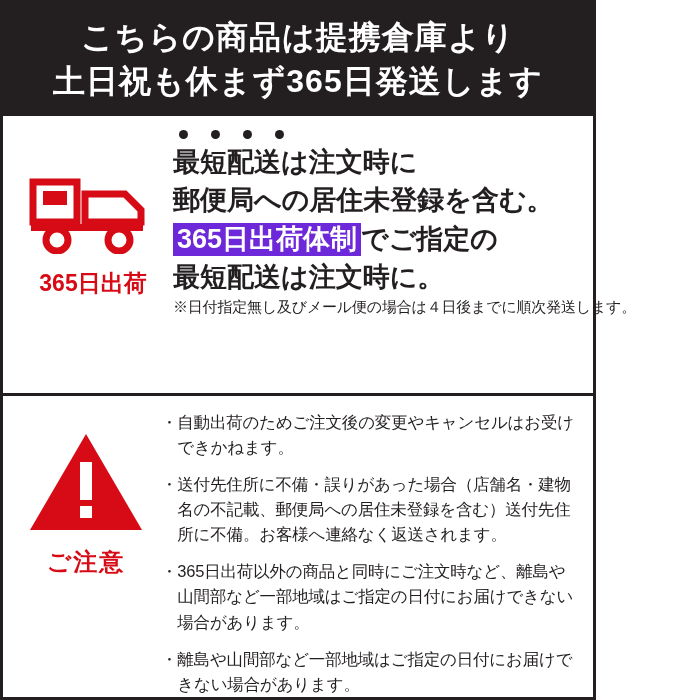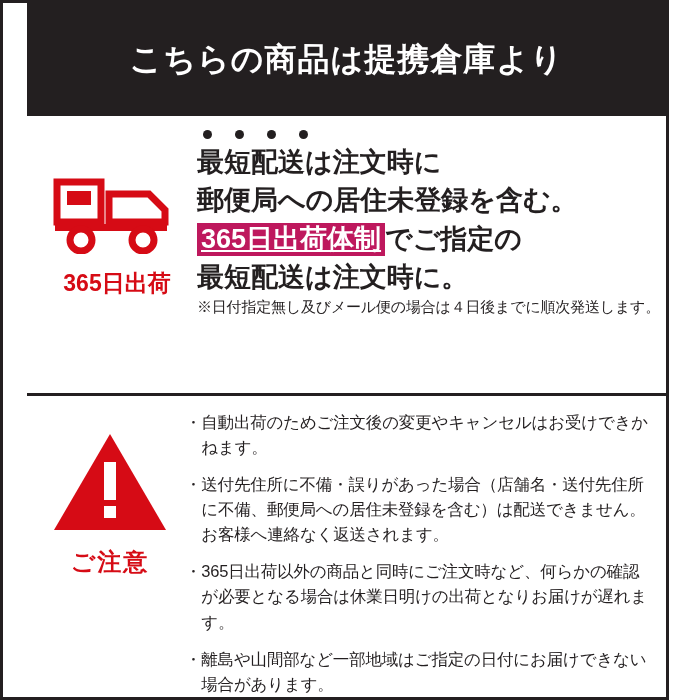--- a/index.html
+++ b/index.html
@@ -8,28 +8,27 @@
   }
   body {
     width: 700px;
     height: 700px;
     background: #ffffff;
     font-family: "Liberation Sans", sans-serif;
     overflow: hidden;
   }
   .banner {
     position: relative;
-    width: 669px;
+    width: 596px;
     height: 700px;
     box-sizing: border-box;
     border: 3px solid #231f20;
     background: #ffffff;
     display: flex;
     flex-direction: column;
-    padding-left: 24px;
   }
   
   .header {
     background: #231f20;
     color: #ffffff;
     height: 113px;
     flex: 0 0 113px;
     display: flex;
     flex-direction: column;
     align-items: center;
@@ -91,24 +90,23 @@
   }
   .mid-line {
     font-size: 27px;
     font-weight: bold;
     color: #231f20;
     line-height: 1.42;
     white-space: nowrap;
     letter-spacing: 0px;
   }
   .hl {
-    background: #be185d;
+    background: #6d28d9;
     color: #ffffff;
     padding: 1px 4px 2px 4px;
-    text-decoration: underline;
   }
   .note {
     font-size: 15px;
     color: #231f20;
     line-height: 1.4;
     letter-spacing: -0.2px;
     white-space: nowrap;
   }
   
   .bottom {
@@ -153,20 +151,21 @@
     flex: 1 1 auto;
   }
 </style>
 </head>
 <body>
 
 <div class="banner">
 
   <div class="header">
     <div class="header-line">こちらの商品は提携倉庫より</div>
+    <div class="header-line">土日祝も休まず365日発送します</div>
   </div>
 
   <div class="mid">
     <div class="truck-col">
       <span class="truck-svg">
         <svg width="128" height="78" viewBox="0 0 128 78" xmlns="http://www.w3.org/2000/svg">
           <g fill="#d60b15">
 
             <path d="M4 6 h44 v40 h-44 z" fill="none" stroke="#d60b15" stroke-width="7"></path>
             <rect x="14" y="15" width="24" height="14" fill="#d60b15"></rect>
@@ -212,25 +211,25 @@
       <div class="caution-label">ご注意</div>
     </div>
 
     <div class="bullets">
       <div class="bullet">
         <span class="mark">・</span>
         <span class="txt">自動出荷のためご注文後の変更やキャンセルはお受けできかねます。</span>
       </div>
       <div class="bullet">
         <span class="mark">・</span>
-        <span class="txt">送付先住所に不備・誤りがあった場合（店舗名・送付先住所に不備、郵便局への居住未登録を含む）は配送できません。お客様へ連絡なく返送されます。</span>
-      </div>
-      <div class="bullet">
-        <span class="mark">・</span>
-        <span class="txt">365日出荷以外の商品と同時にご注文時など、何らかの確認が必要となる場合は休業日明けの出荷となりお届けが遅れます。</span>
+        <span class="txt">送付先住所に不備・誤りがあった場合（店舗名・建物名の不記載、郵便局への居住未登録を含む）送付先住所に不備。お客様へ連絡なく返送されます。</span>
+      </div>
+      <div class="bullet">
+        <span class="mark">・</span>
+        <span class="txt">365日出荷以外の商品と同時にご注文時など、離島や山間部など一部地域はご指定の日付にお届けできない場合があります。</span>
       </div>
       <div class="bullet">
         <span class="mark">・</span>
         <span class="txt">離島や山間部など一部地域はご指定の日付にお届けできない場合があります。</span>
       </div>
     </div>
   </div>
 
 </div>
 

